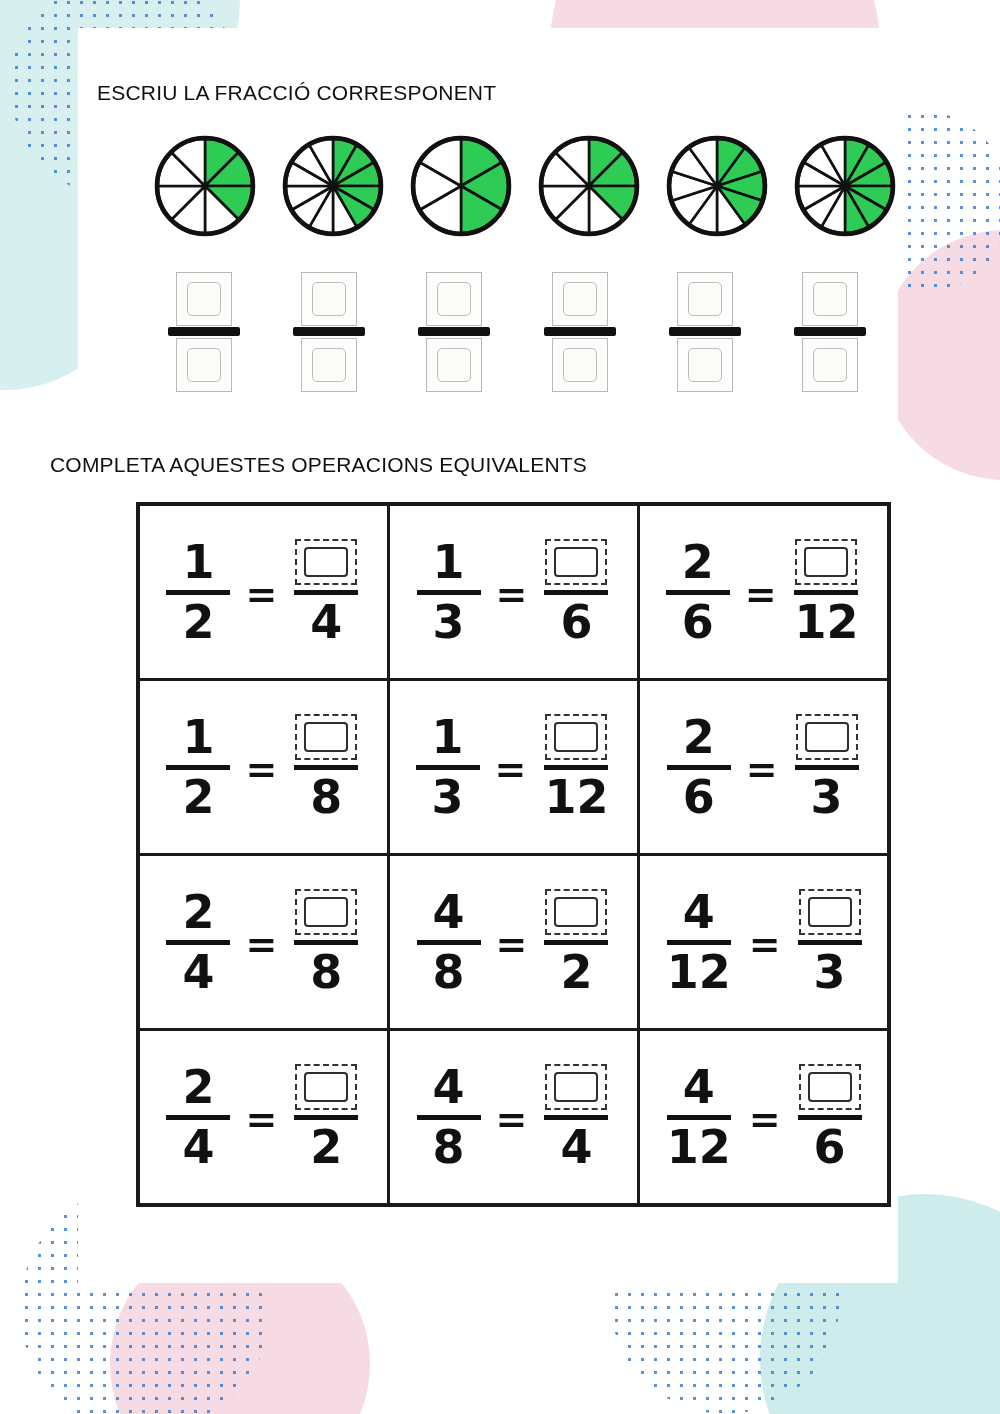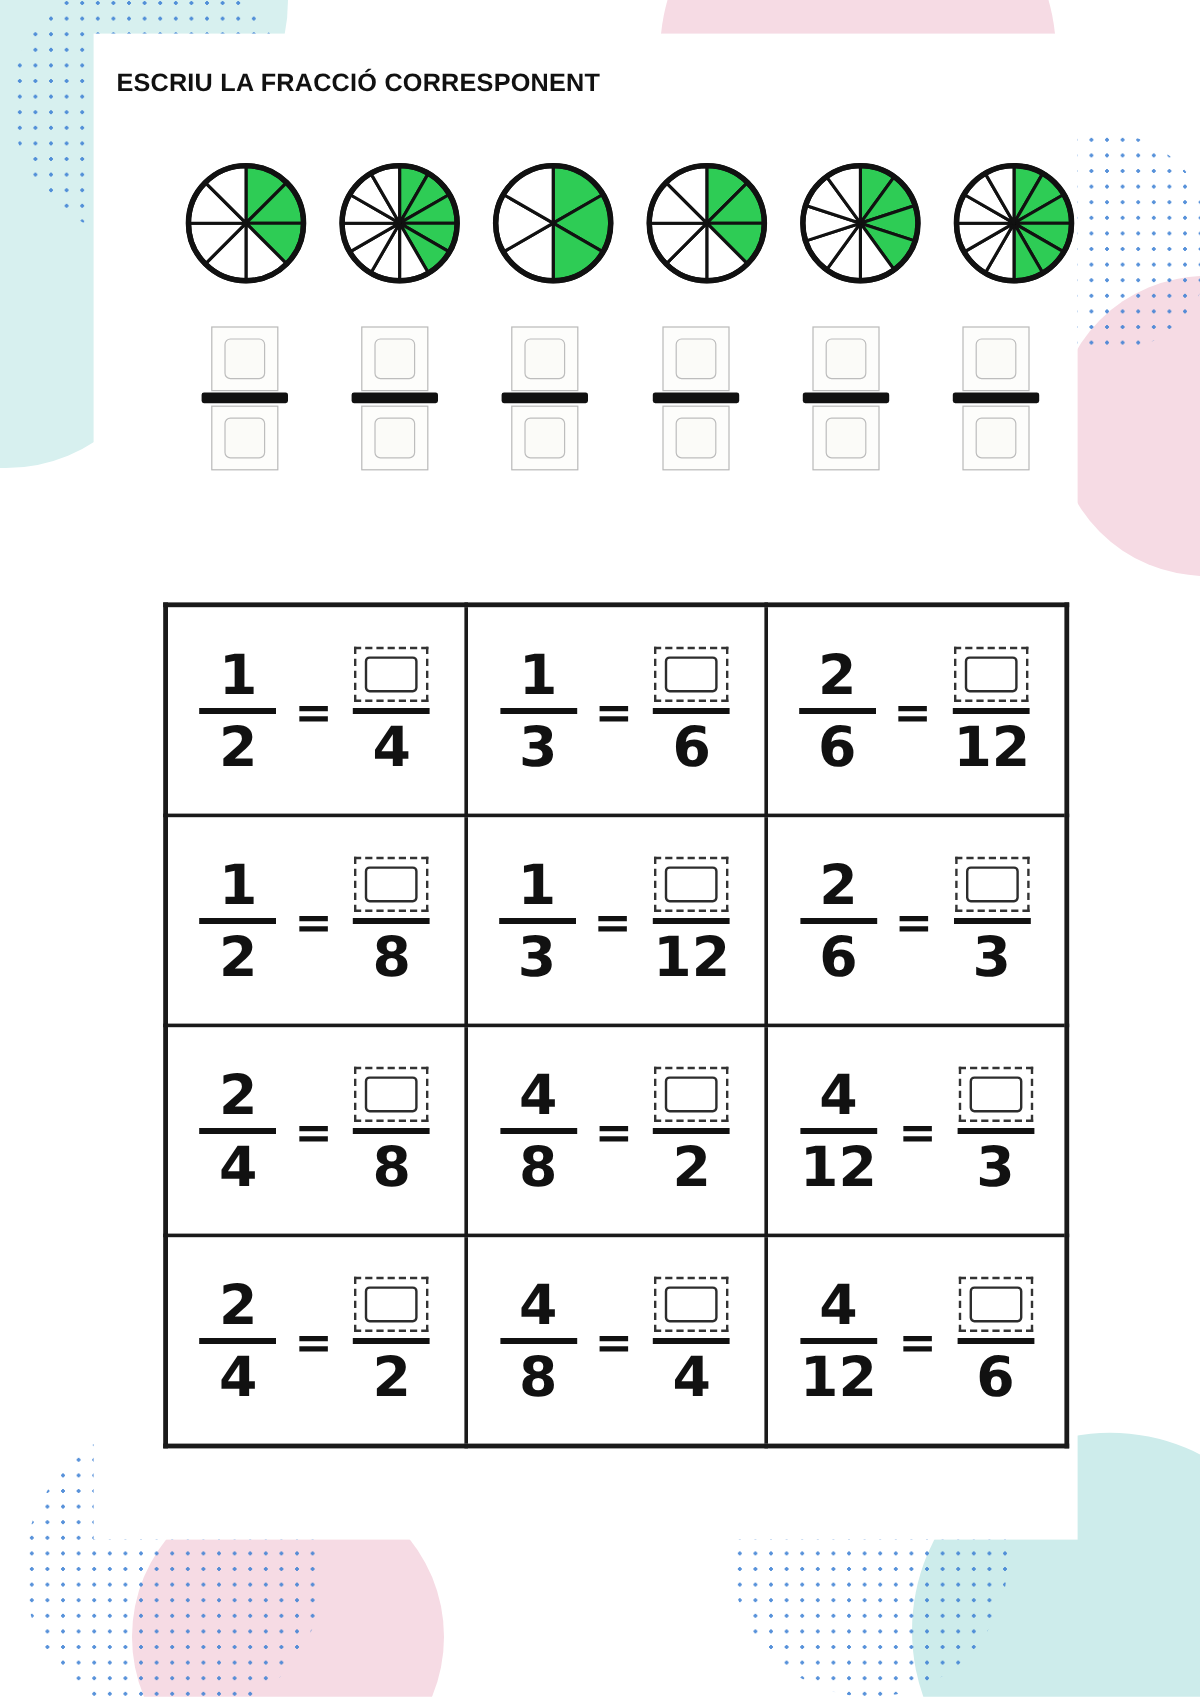--- a/index.html
+++ b/index.html
@@ -89,23 +89,24 @@
     top: 28px; left: 78px;
     width: 820px; height: 1255px;
     background: #ffffff;
   }
 
   
   .content { position: absolute; inset: 0; }
 
   .title {
     position: absolute;
-    font-weight: bold;
+    font-weight: normal;
     color: #111;
     letter-spacing: .2px;
+    margin-top: 23px;
   }
   .title-1 { top: 58px; left: 97px; font-size: 21px; }
   .title-2 { top: 430px; left: 50px; font-size: 21px; }
 
   
   .circles-row {
     position: absolute;
     top: 133px; left: 152px;
     width: 730px;
     display: flex;
@@ -363,20 +364,21 @@
         <div class="blank-outer">
        <div class="blank-inner"></div>
      </div>
      <div class="frac-bar"></div>
      <div class="blank-outer">
        <div class="blank-inner"></div>
      </div>
       </div>
     </div>
 
+  <div class="title title-2">COMPLETA AQUESTES OPERACIONS EQUIVALENTS</div>
 
   <table class="eq-table">
     <tbody id="eq-body">
         <tr>
           <td>
             <div class="eq-cell">
          <div class="frac">
            <div class="num">1</div>
            <div class="rule"></div>
            <div class="den">2</div>

